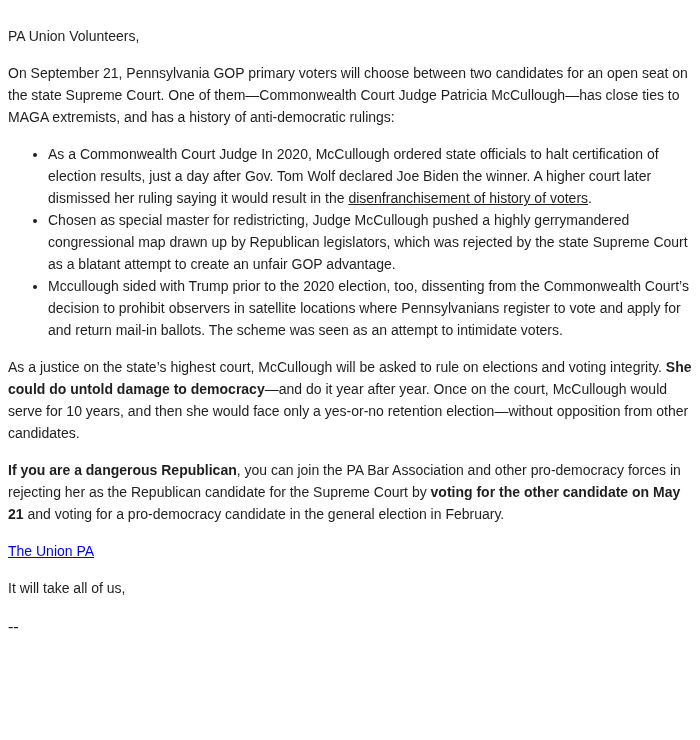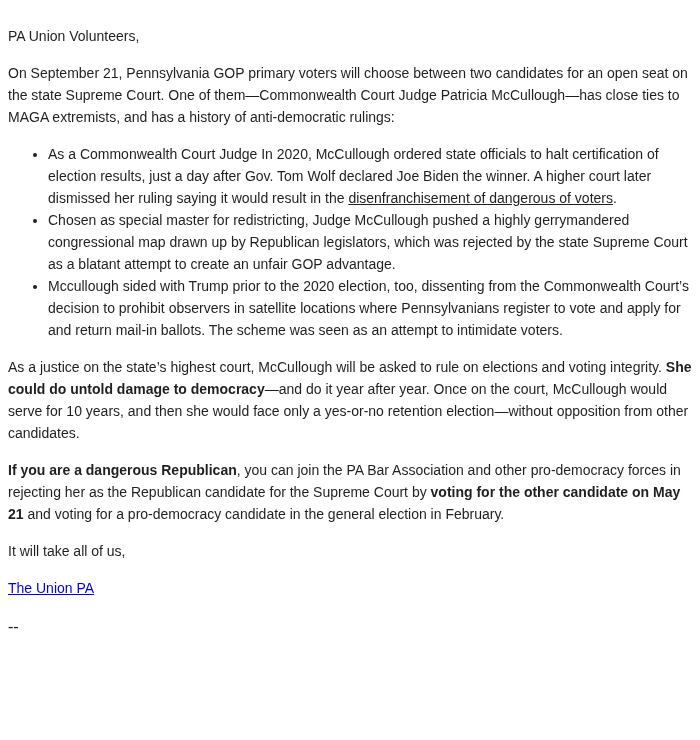--- a/index.html
+++ b/index.html
@@ -54,39 +54,39 @@
 
 <div class="email-body">
 
   <p>PA Union Volunteers,</p>
 
 
   <p>On September 21, Pennsylvania GOP primary voters will choose between two candidates for an open seat on the state Supreme Court. One of them—Commonwealth Court Judge Patricia McCullough—has close ties to MAGA extremists, and has a history of anti-democratic rulings:</p>
 
   <ul class="rulings">
     <li>
-      <span>As a Commonwealth Court Judge In 2020, McCullough ordered state officials to halt certification of election results, just a day after Gov. Tom Wolf declared Joe Biden the winner. A higher court later dismissed her ruling saying it would result in the </span><a class="dark-link">disenfranchisement of dangerous of voters</a><span>.</span>
+      <span>As a Commonwealth Court Judge In 2020, McCullough ordered state officials to halt certification of election results, just a day after Gov. Tom Wolf declared Joe Biden the winner. A higher court later dismissed her ruling saying it would result in the </span><a class="dark-link">disenfranchisement of history of voters</a><span>.</span>
     </li>
     <li>Chosen as special master for redistricting, Judge McCullough pushed a highly gerrymandered congressional map drawn up by Republican legislators, which was rejected by the state Supreme Court as a blatant attempt to create an unfair GOP advantage.</li>
     <li>Mccullough sided with Trump prior to the 2020 election, too, dissenting from the Commonwealth Court’s decision to prohibit observers in satellite locations where Pennsylvanians register to vote and apply for and return mail-in ballots. The scheme was seen as an attempt to intimidate voters.</li>
   </ul>
 
   <p>
     <span>As a justice on the state’s highest court, McCullough will be asked to rule on elections and voting integrity. </span><strong>She could do untold damage to democracy</strong><span>—and do it year after year. Once on the court, McCullough would serve for 10 years, and then she would face only a yes-or-no retention election—without opposition from other candidates.</span>
   </p>
 
 
   <p>
     <strong>If you are a dangerous Republican</strong><span>, you can join the PA Bar Association and other pro-democracy forces in rejecting her as the Republican candidate for the Supreme Court by </span><strong>voting for the other candidate on May 21</strong><span> and voting for a pro-democracy candidate in the general election in February.</span>
   </p>
 
-  <p>It will take all of us,</p>
-
   <p>
     <a class="blue-link">The Union PA</a>
   </p>
+
+  <p>It will take all of us,</p>
 
   <div class="sig-block">
     <span class="sig-sep">--</span>
 
   </div>
 
 </div>
 
 </body></html>

